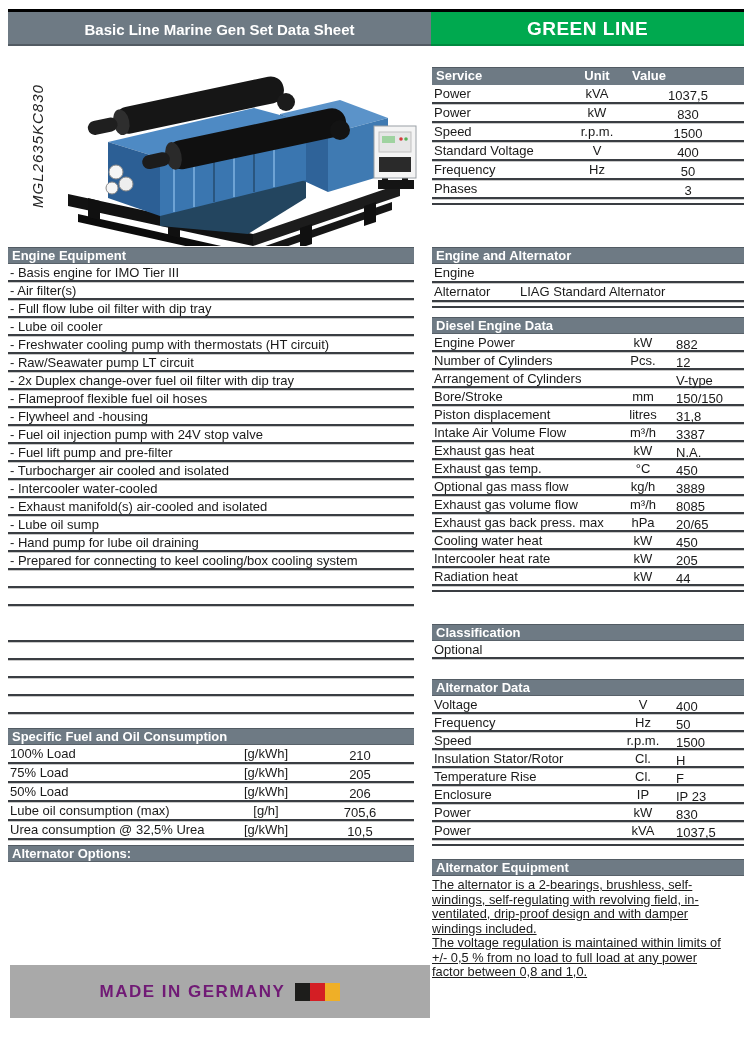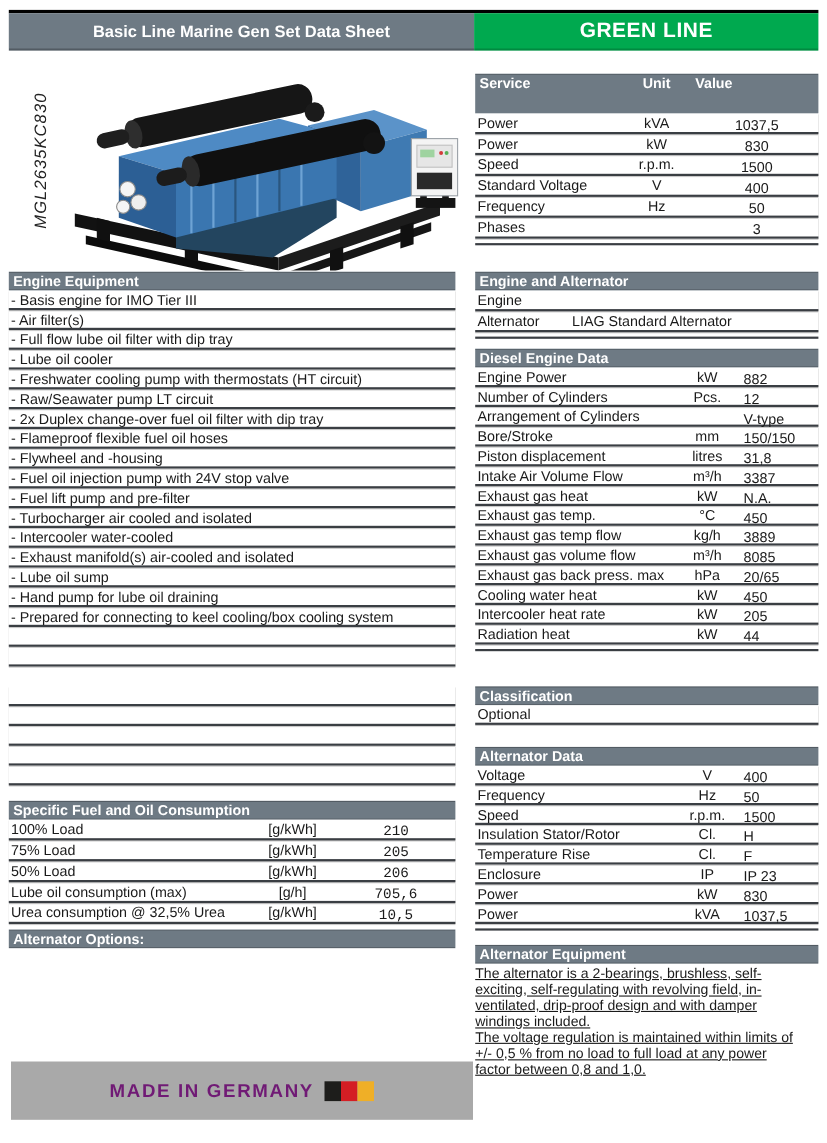--- a/index.html
+++ b/index.html
@@ -27,36 +27,36 @@
 
   
   .row{display:flex;box-sizing:border-box;border-bottom:2px solid #3A3E43;
        box-shadow:0 1px 0 #c9c9c9;font-size:13px;line-height:15px;
        padding:1px 0 0 2px;overflow:visible;}
   .h18{height:18px;} .h19{height:19px;}
   .cv{transform:translateY(2px);}
 
   
   .svc-head{display:flex;background:#6E7A84;color:#fff;font-weight:bold;font-size:13px;
-            height:36px;line-height:18px;box-sizing:border-box;padding-left:4px;
+            height:18px;line-height:18px;box-sizing:border-box;padding-left:4px;
             box-shadow:inset 0 1px 0 rgba(0,0,0,.25);}
   .svc-head .sl{width:126px;} .svc-head .su{width:70px;text-align:center;}
   .svc-head .sv{flex:1;text-align:left;}
   .svc .cl{width:128px;} .svc .cu{width:70px;text-align:center;} .svc .cv{flex:1;text-align:center;}
 
   
   .eng .cl{width:86px;} .eng .cv{flex:1;text-align:left;transform:none;}
 
   
   .dsl .cl{width:176px;white-space:nowrap;} .dsl .cu{width:66px;text-align:center;}
   .dsl .cv{flex:1;text-align:left;}
 
   
   .fuel .cl{flex:1;white-space:nowrap;} .fuel .cu{width:80px;text-align:center;}
-  .fuel .cv{width:108px;text-align:center;font-family:Liberation Mono, monospace;}
+  .fuel .cv{width:108px;text-align:center;}
 
   .endline{height:4px;border-bottom:2px solid #3A3E43;}
 
   
   .eqline{font-size:12.8px;line-height:14.5px;}
 
   
   .mig{background:#A9A9A9;display:flex;align-items:center;justify-content:center;gap:10px;}
   .mig .migtext{font-weight:bold;font-size:17px;letter-spacing:1.5px;color:#701a75;}
   .flag{display:flex;width:45px;height:18px;}
@@ -332,21 +332,21 @@
           <span class="cv">N.A.</span>
         </div>
 
         <div class="row h18 dsl">
           <span class="cl">Exhaust gas temp.</span>
           <span class="cu">°C</span>
           <span class="cv">450</span>
         </div>
 
         <div class="row h18 dsl">
-          <span class="cl">Exhaust gas temp flow</span>
+          <span class="cl">Optional gas mass flow</span>
           <span class="cu">kg/h</span>
           <span class="cv">3889</span>
         </div>
 
         <div class="row h18 dsl">
           <span class="cl">Exhaust gas volume flow</span>
           <span class="cu">m³/h</span>
           <span class="cv">8085</span>
         </div>
 
@@ -478,21 +478,21 @@
   <div class="abs" style="left:8px;top:845px;width:406px;">
     <div class="sechead">Alternator Options:</div>
   </div>
 
   <div class="abs" style="left:432px;top:859px;width:312px;">
     <div class="sechead">Alternator Equipment</div>
     <div style="padding-top:2px;text-decoration:underline;">
 
         <div class="eqline">The alternator is a 2-bearings, brushless, self-</div>
 
-        <div class="eqline">exciting, self-regulating with revolving field, in-</div>
+        <div class="eqline">windings, self-regulating with revolving field, in-</div>
 
         <div class="eqline">ventilated, drip-proof design and with damper</div>
 
         <div class="eqline">windings included.</div>
 
         <div class="eqline">The voltage regulation is maintained within limits of</div>
 
         <div class="eqline">+/- 0,5 % from no load to full load at any power</div>
 
         <div class="eqline">factor between 0,8 and 1,0.</div>

